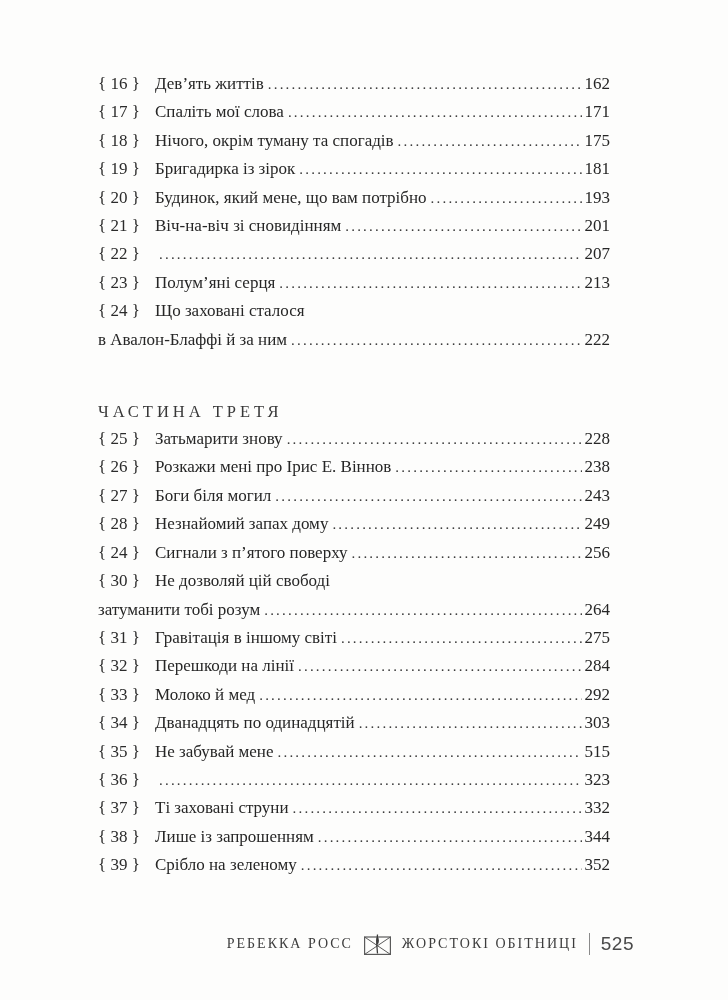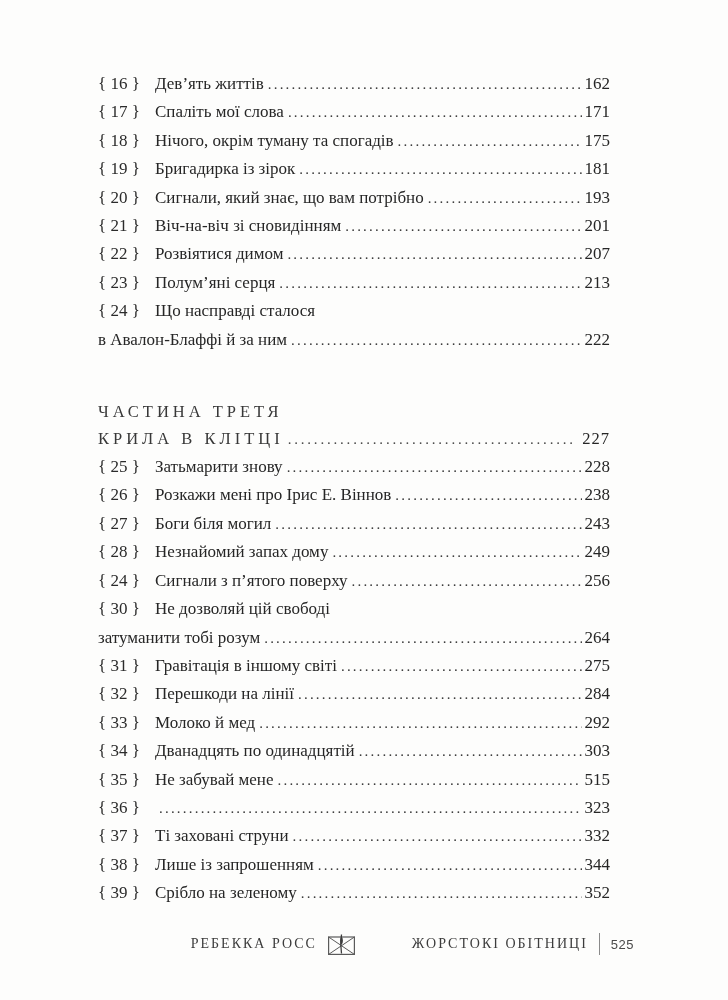--- a/index.html
+++ b/index.html
@@ -67,30 +67,29 @@
     height: 30px;
     display: flex;
     align-items: center;
     gap: 11px;
     color: #3c3c3c;
   }
   .footer .caps {
     font-size: 14px;
     letter-spacing: 2px;
     white-space: nowrap;
-    margin-left: 46px;
   }
   .footer .divider {
     width: 1px; height: 22px;
     background: #8a8a8a;
     flex: 0 0 auto;
   }
   .footer .folio {
     font-family: "Liberation Sans", sans-serif;
-    font-size: 13px;
+    font-size: 19px;
     font-stretch: condensed;
     letter-spacing: 0.5px;
     color: #4a4a4a;
   }
   .logo { flex: 0 0 auto; display: block; }
 </style>
 </head>
 <body>
 
 <div class="page">
@@ -115,59 +114,53 @@
         <span class="pagenum">175</span>
       </div>
       <div class="row">
         <span class="num">{ 19 }</span>
         <span class="title">Бригадирка із зірок</span>
         <span class="leader"></span>
         <span class="pagenum">181</span>
       </div>
       <div class="row">
         <span class="num">{ 20 }</span>
-        <span class="title">Сигнали, який знає, що вам потрібно</span>
+        <span class="title">Будинок, який мене, що вам потрібно</span>
         <span class="leader"></span>
         <span class="pagenum">193</span>
       </div>
       <div class="row">
         <span class="num">{ 21 }</span>
         <span class="title">Віч-на-віч зі сновидінням</span>
         <span class="leader"></span>
         <span class="pagenum">201</span>
       </div>
       <div class="row">
         <span class="num">{ 22 }</span>
-        <span class="title">Розвіятися димом</span>
         <span class="leader"></span>
         <span class="pagenum">207</span>
       </div>
       <div class="row">
         <span class="num">{ 23 }</span>
         <span class="title">Полум’яні серця</span>
         <span class="leader"></span>
         <span class="pagenum">213</span>
       </div>
       <div class="row">
         <span class="num">{ 24 }</span>
-        <span class="title">Що насправді сталося</span>
+        <span class="title">Що заховані сталося</span>
       </div>
       <div class="row">
         <span class="title">в Авалон-Блаффі й за ним</span>
         <span class="leader"></span>
         <span class="pagenum">222</span>
       </div>
       <div class="header-block">
         <div class="row header-row">
           <span class="title">ЧАСТИНА ТРЕТЯ</span>
-        </div>
-        <div class="row header-row">
-          <span class="title">КРИЛА В КЛІТЦІ</span>
-          <span class="leader"></span>
-          <span class="pagenum">227</span>
         </div>
       </div>
       <div class="row">
         <span class="num">{ 25 }</span>
         <span class="title">Затьмарити знову</span>
         <span class="leader"></span>
         <span class="pagenum">228</span>
       </div>
       <div class="row">
         <span class="num">{ 26 }</span>

